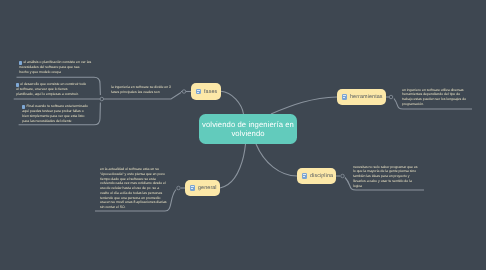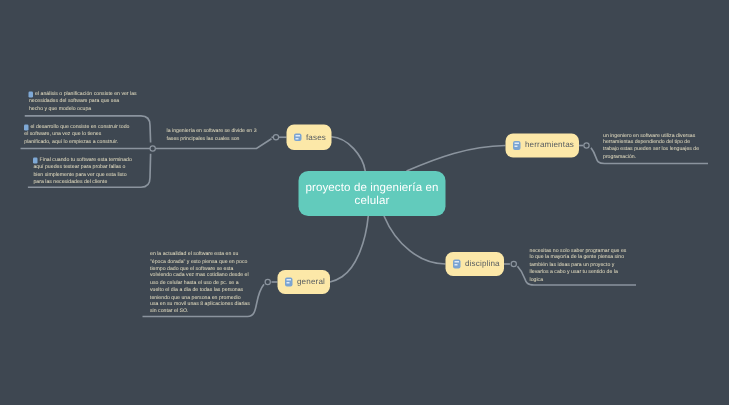--- a/index.html
+++ b/index.html
@@ -60,22 +60,22 @@
     </g>
     <circle cx="101.8" cy="99" r="1.75" fill="#3e4751" stroke="#8b949e" stroke-width="0.8"></circle>
     <circle cx="184" cy="91.5" r="1.75" fill="#3e4751" stroke="#8b949e" stroke-width="0.8"></circle>
     <circle cx="391" cy="97" r="1.75" fill="#3e4751" stroke="#8b949e" stroke-width="0.8"></circle>
     <circle cx="342.5" cy="176" r="1.75" fill="#3e4751" stroke="#8b949e" stroke-width="0.8"></circle>
     <circle cx="178.5" cy="188" r="1.75" fill="#3e4751" stroke="#8b949e" stroke-width="0.8"></circle>
   </svg>
 
   <div class="node central" style="left:199px;top:114px;width:98px;height:30px;">
     <span>
-        <div>proyecto de ingeniería en</div>
-        <div>celular</div>
+        <div>volviendo de ingeniería en</div>
+        <div>volviendo</div>
       </span>
   </div>
 
   <div class="node topic" style="left:191px;top:83px;width:30px;height:17px;">
     <span class="tico"></span>
     <span>fases</span>
   </div>
 
   <div class="node topic" style="left:337px;top:89px;width:49px;height:16px;">
     <span class="tico"></span>

